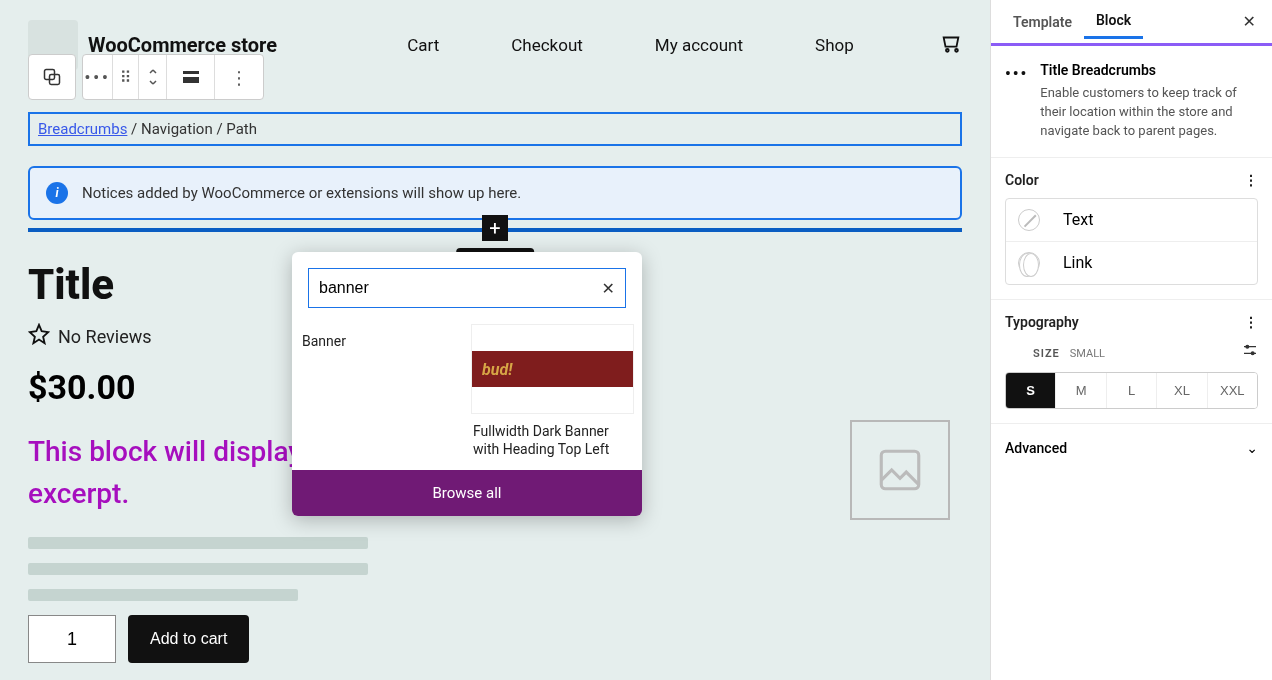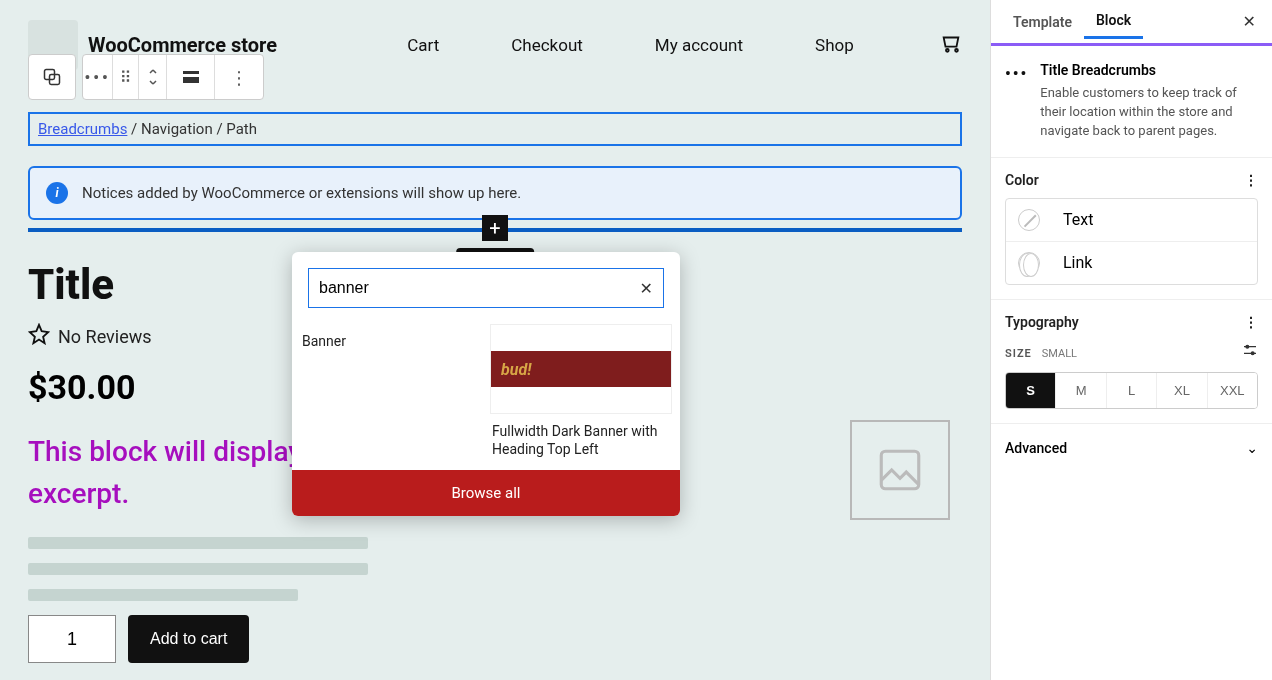--- a/index.html
+++ b/index.html
@@ -137,21 +137,21 @@
   position:absolute;
   right: 40px; top: 420px;
   width: 100px; height: 100px;
   border: 2px solid #b8b8b8;
   display:flex; align-items:center; justify-content:center;
   color:#b8b8b8;
 }
 .popover {
   position:absolute;
   left: 292px; top: 252px;
-  width: 388px;
+  width: 350px;
   background:#fff;
   border-radius:6px;
   box-shadow: 0 4px 20px rgba(0,0,0,0.25);
   z-index: 10;
   overflow:hidden;
 }
 .popover-search {
   margin: 16px;
   border: 1.5px solid #1a73e8;
   height: 40px;
@@ -179,21 +179,21 @@
 }
 .thumb-inner1 .big { font-size:10px; font-weight:bold; }
 .thumb-inner2 {
   width:100%; height:36px; background:#7f1d1d;
   color:#d7a646; font-size:16px; font-weight:bold;
   display:flex; align-items:center; padding-left:10px;
   font-style:italic;
 }
 .popover-item .label { font-size:14px; padding:8px 2px 0; color:#222; line-height:1.3;}
 .popover-footer {
-  background:#b91c1c; color:#fff; text-align:center;
+  background:#701a75; color:#fff; text-align:center;
   padding:14px; font-size:15px;
   cursor:pointer;
 }
 .sidebar {
   width: 282px;
   border-left:1px solid #ddd;
   background:#fff;
   display:flex; flex-direction:column;
 }
 .sidebar-tabs {
@@ -254,21 +254,21 @@
 }
 .color-swatch.double::before, .color-swatch.double::after {
   content:""; width:22px; height:22px; border-radius:50%;
   border:1px solid #ccc; background:#fff;
 }
 .color-swatch.double::after { margin-left:-12px; }
 .typo-size {
   margin-top: 12px;
   display:flex; justify-content:space-between; align-items:center;
 }
-.typo-size .sz-label { font-size:11px; letter-spacing:1px; color:#555; font-weight:600;}
+.typo-size .sz-label { font-size:11px; letter-spacing:1px; color:#555; font-weight:600;margin-left:28px;}
 .typo-size .sz-val { font-size:11px; color:#777; margin-left:6px;}
 .typo-size .sliders-icon svg { width:16px; height:16px; }
 .size-buttons {
   margin-top:10px;
   display:flex;
   border:1px solid #ccc;
   border-radius:4px;
   overflow:hidden;
 }
 .size-buttons button {

